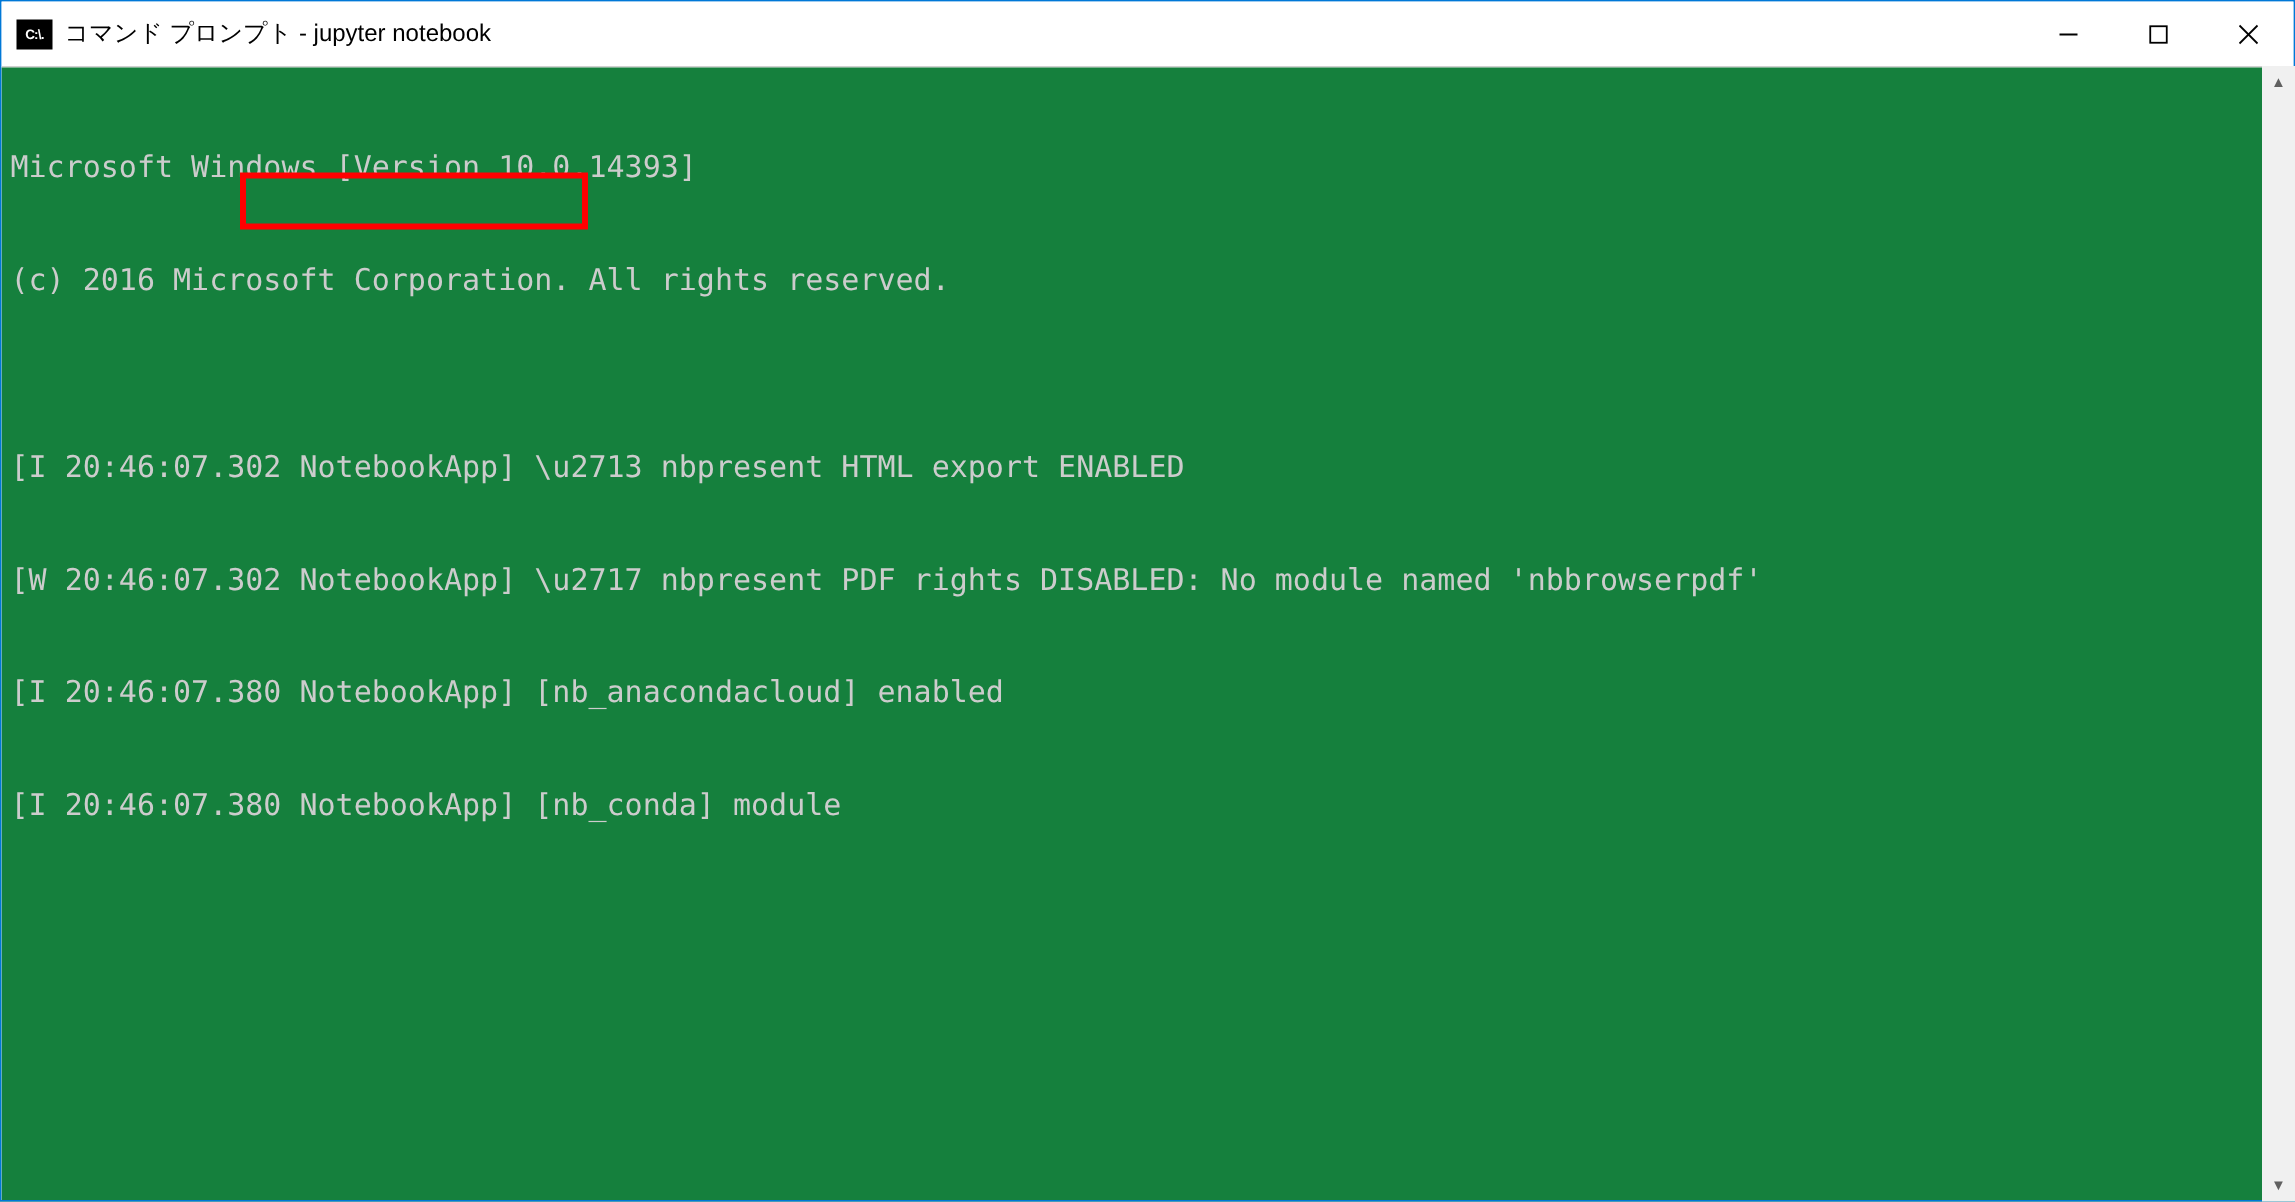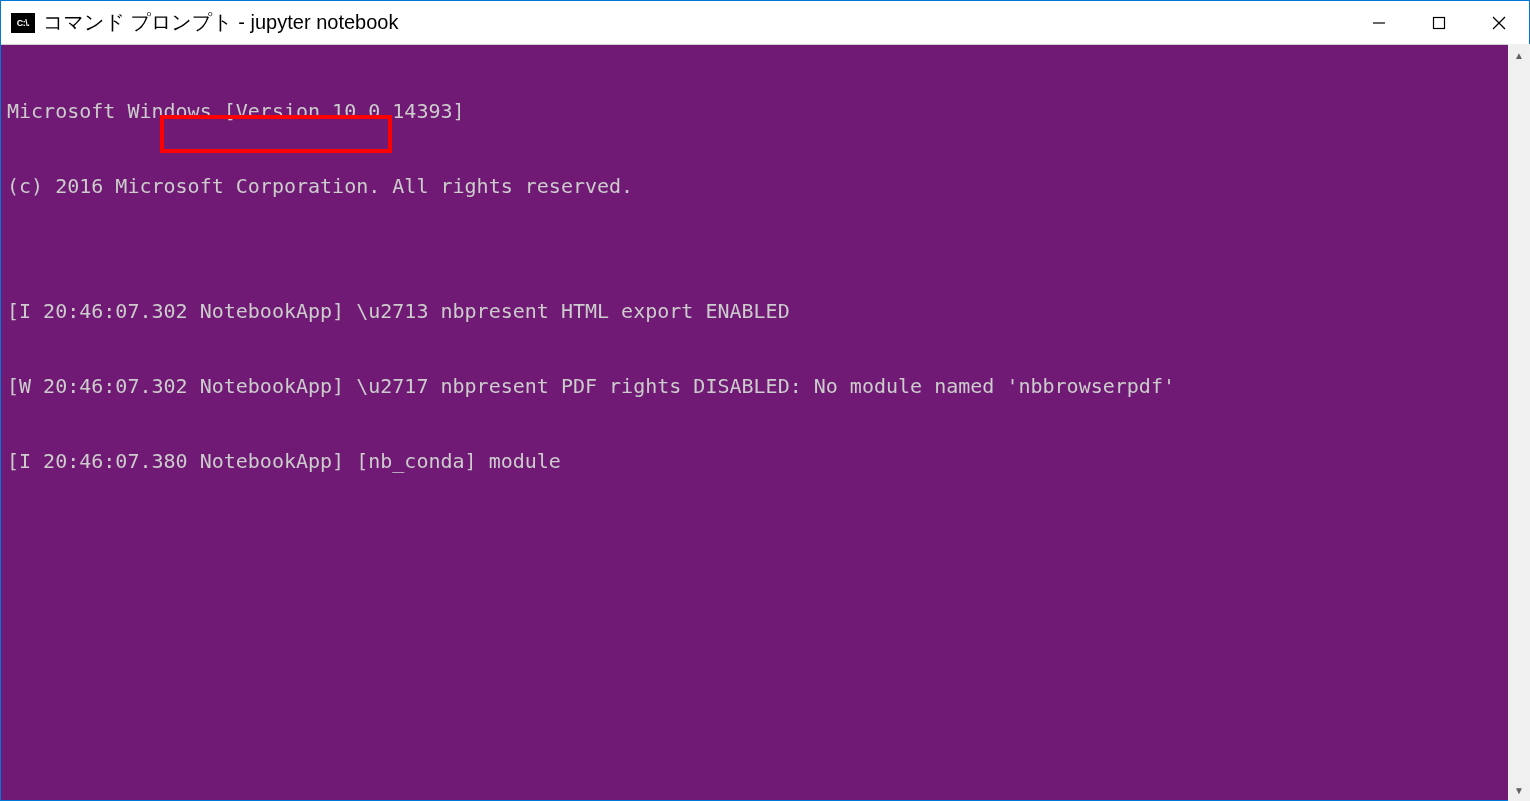--- a/index.html
+++ b/index.html
@@ -31,21 +31,21 @@
       font-weight: bold;
       display: flex;
       align-items: center;
       justify-content: center;
       margin-left: 10px;
       font-family: Arial, sans-serif;
       letter-spacing: -0.5px;
     }
     .titlebar-text {
       margin-left: 8px;
-      font-size: 20px;
+      font-size: 16px;
       color: #000;
       flex: 1;
     }
     .window-controls {
       display: flex;
       height: 100%;
     }
     .win-btn {
       width: 60px;
       height: 100%;
@@ -55,21 +55,21 @@
       font-size: 14px;
       background: transparent;
       border: none;
       cursor: pointer;
     }
     .win-btn svg {
       width: 14px;
       height: 14px;
     }
     .terminal {
-      background: #701a75;
+      background: #15803d;
       color: #cccccc;
       font-family: "Consolas", "MS Gothic", monospace;
       font-size: 20px;
       line-height: 25px;
       padding: 4px 6px;
       height: calc(100% - 44px);
       position: relative;
       white-space: pre;
       overflow: hidden;
     }
@@ -130,20 +130,21 @@
     </button>
   </div>
 </div>
 
 <div class="terminal">
   <span class="terminal-line">Microsoft Windows [Version 10.0.14393]</span>
   <span class="terminal-line">(c) 2016 Microsoft Corporation. All rights reserved.</span>
   <span class="terminal-line"></span>
   <span class="terminal-line">[I 20:46:07.302 NotebookApp] \u2713 nbpresent HTML export ENABLED</span>
   <span class="terminal-line">[W 20:46:07.302 NotebookApp] \u2717 nbpresent PDF rights DISABLED: No module named 'nbbrowserpdf'</span>
+  <span class="terminal-line">[I 20:46:07.380 NotebookApp] [nb_anacondacloud] enabled</span>
   <span class="terminal-line">[I 20:46:07.380 NotebookApp] [nb_conda] module</span>
   
   
   
   <div class="highlight-box" id="hl" style="left: 159px; top: 70px; width: 232px; height: 38px;"></div>
 </div>
 
 <div class="scrollbar">
   <div class="scroll-arrow">▲</div>
   <div class="scroll-track"></div>

